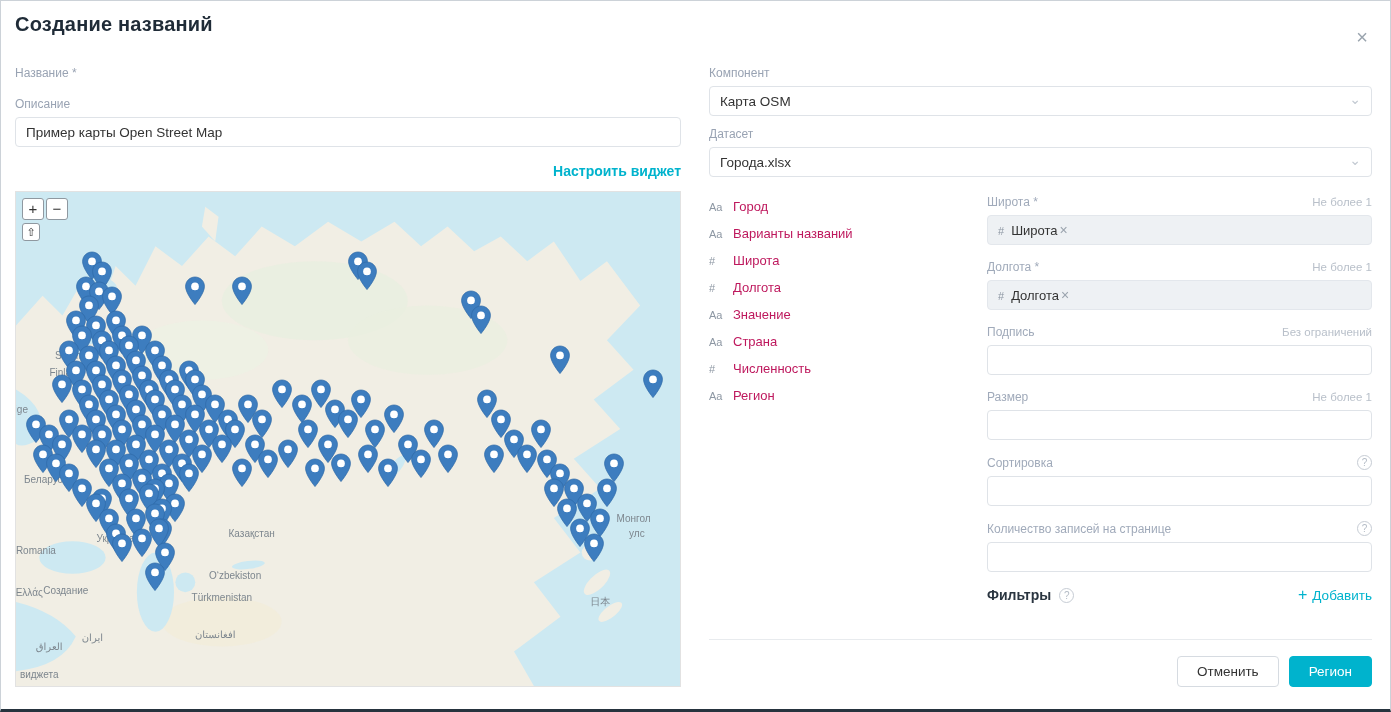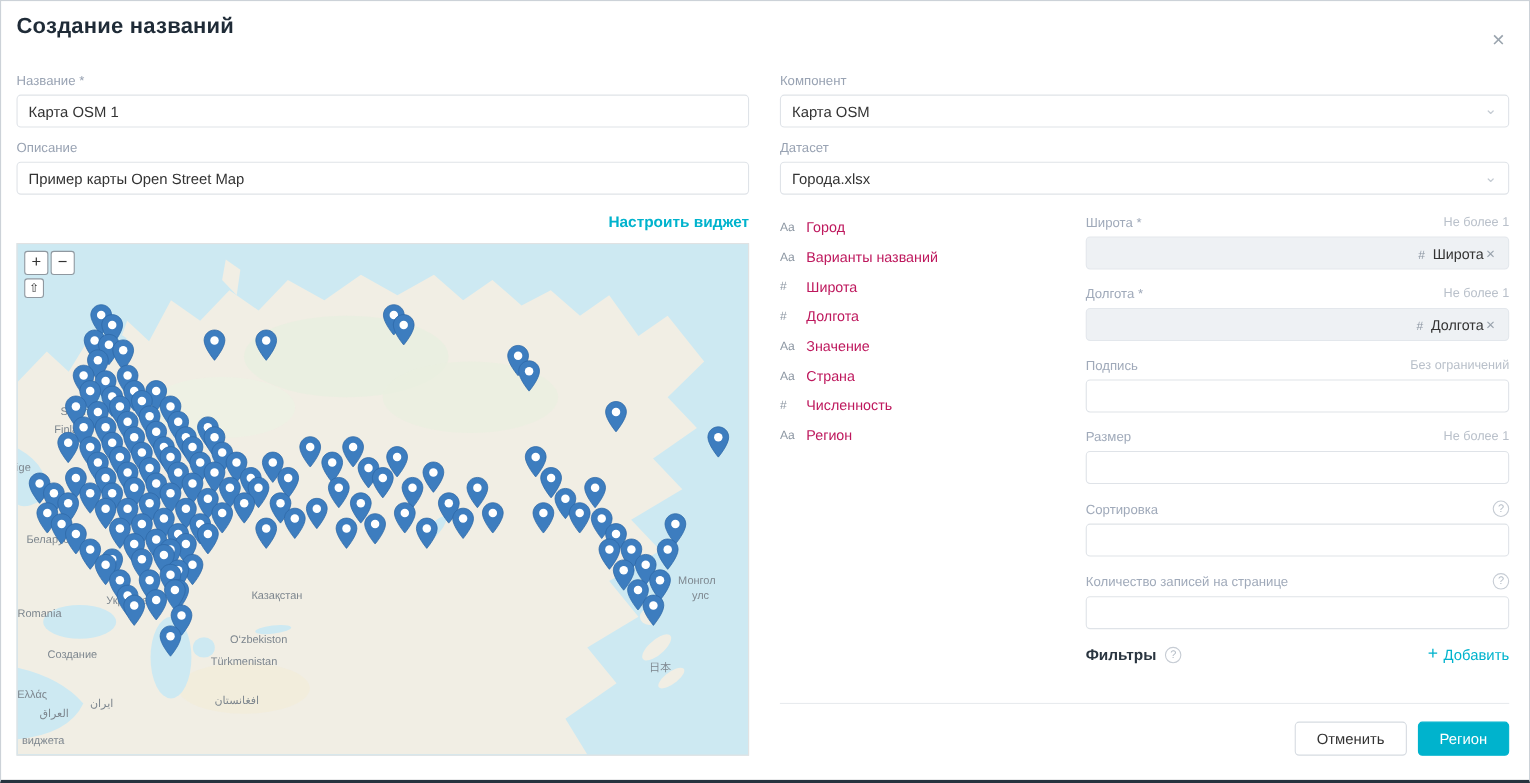--- a/index.html
+++ b/index.html
@@ -90,21 +90,21 @@
   .ffield { margin-bottom: 15px; }
   .ffield-head {
     display: flex; justify-content: space-between; align-items: center;
     margin-bottom: 6px; font-size: 12px;
   }
   .fhead-label { color: #a0aaba; font-size: 12px; }
   .fhint { color: #b9c0ca; font-size: 11.5px; }
   .chip-input {
     height: 30px; background: #eef1f4;
     border: 1px solid #e3e7ec; border-radius: 4px;
-    display: flex; align-items: center; justify-content: flex-end;
+    display: flex; align-items: center; justify-content: flex-start;
     padding: 0 10px; font-size: 13px; color: #333;
   }
   .chip-tag { color: #8d97a3; font-size: 11px; margin-right: 7px; }
   .chip-remove { color: #9aa3ad; cursor: pointer; font-size: 14px; padding: 0 2px; }
   .help {
     width: 15px; height: 15px; border: 1px solid #c6ccd4; border-radius: 50%;
     color: #b4bcc6; font-size: 10px; display: inline-flex;
     align-items: center; justify-content: center; cursor: pointer; flex: 0 0 auto;
   }
   
@@ -132,21 +132,20 @@
     <h1 class="title">Создание названий</h1>
     <button class="close">×</button>
   </div>
 
   <div class="content">
 
     <div class="col-left">
 
       <div class="fgroup">
         <label class="flabel">Название *</label>
-        <input class="tinput" value="Карта OSM 1" style="">
       </div>
 
       <div class="fgroup">
         <label class="flabel">Описание</label>
         <input class="tinput" value="Пример карты Open Street Map" style="">
       </div>
 
       <a class="configure-link">Настроить виджет</a>
 
       <div class="map">
@@ -180,21 +179,21 @@
           <ellipse cx="11" cy="30" rx="0.8" ry="0.9" fill="var(--water)"></ellipse>
         </svg>
 
         <div class="map-labels">
             <span class="maplabel" style="left: 8%; top: 33%;">Suomi</span>
             <span class="maplabel" style="left: 7.5%; top: 36.5%;">Finland</span>
             <span class="maplabel" style="left: 0.8%; top: 44%;">ige</span>
             <span class="maplabel" style="left: 4.5%; top: 58%;">Беларусь</span>
             <span class="maplabel" style="left: 15%; top: 70%;">Украина</span>
             <span class="maplabel" style="left: 3%; top: 72.5%;">Romania</span>
-            <span class="maplabel" style="left: 2%; top: 81%; margin-top: 34px;">Ελλάς</span>
+            <span class="maplabel" style="left: 2%; top: 81%;">Ελλάς</span>
             <span class="maplabel" style="left: 7.5%; top: 80.5%;">Создание</span>
             <span class="maplabel" style="left: 35.5%; top: 69%;">Казақстан</span>
             <span class="maplabel" style="left: 33%; top: 77.5%;">O‘zbekiston</span>
             <span class="maplabel" style="left: 31%; top: 82%;">Türkmenistan</span>
             <span class="maplabel" style="left: 93%; top: 66%;">Монгол</span>
             <span class="maplabel" style="left: 93.5%; top: 69%;">улс</span>
             <span class="maplabel" style="left: 88%; top: 83%;">日本</span>
             <span class="maplabel" style="left: 5%; top: 92%;">العراق</span>
             <span class="maplabel" style="left: 11.5%; top: 90%;">ايران</span>
             <span class="maplabel" style="left: 30%; top: 89.5%;">افغانستان</span>

